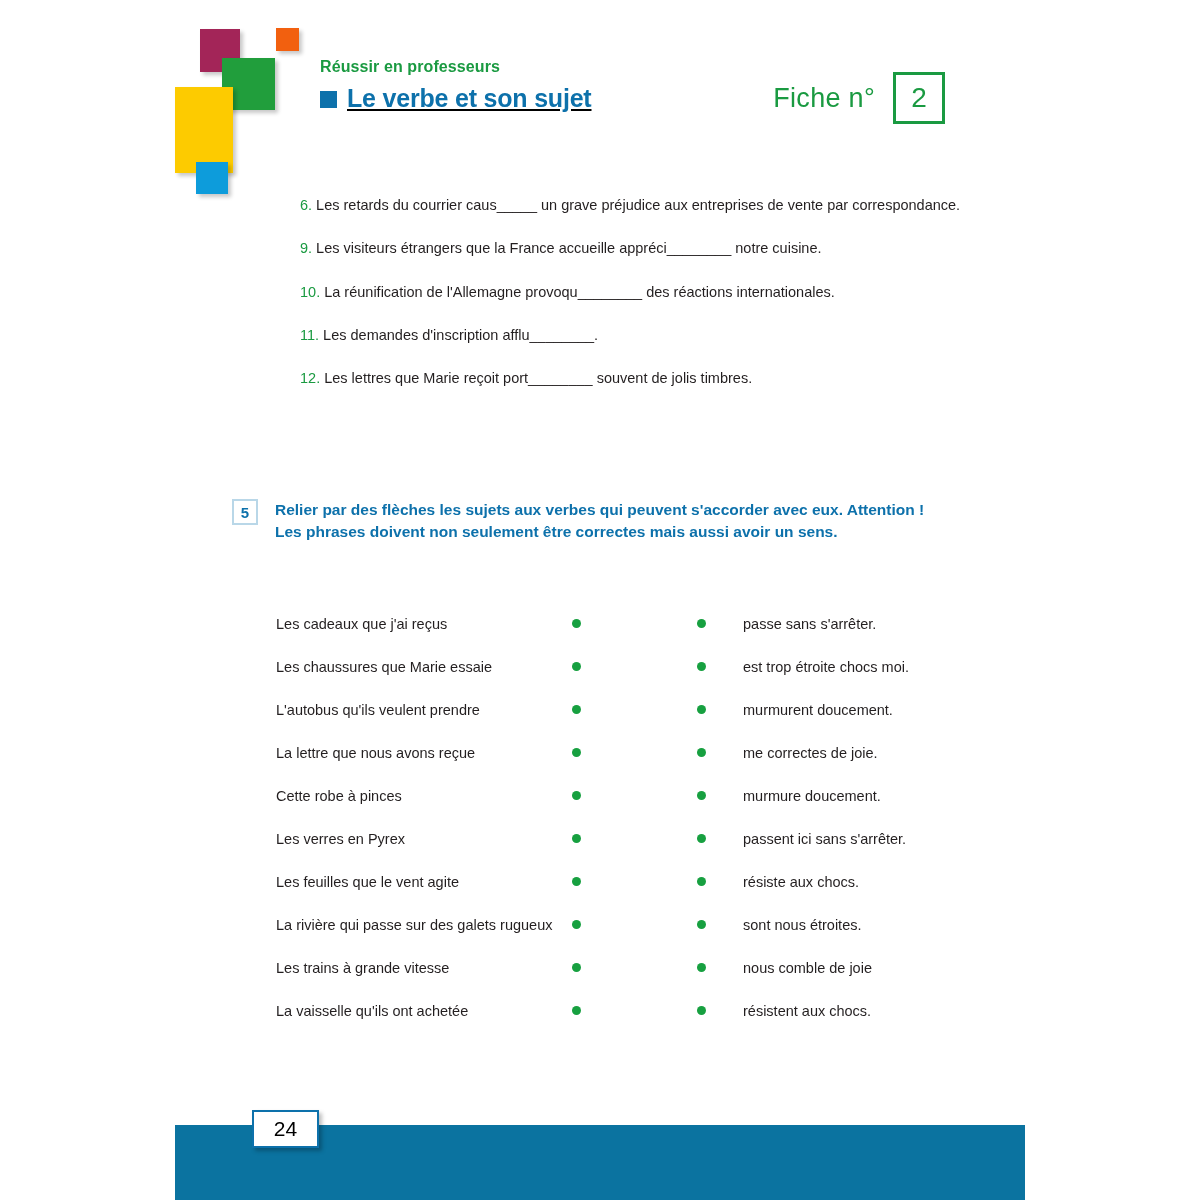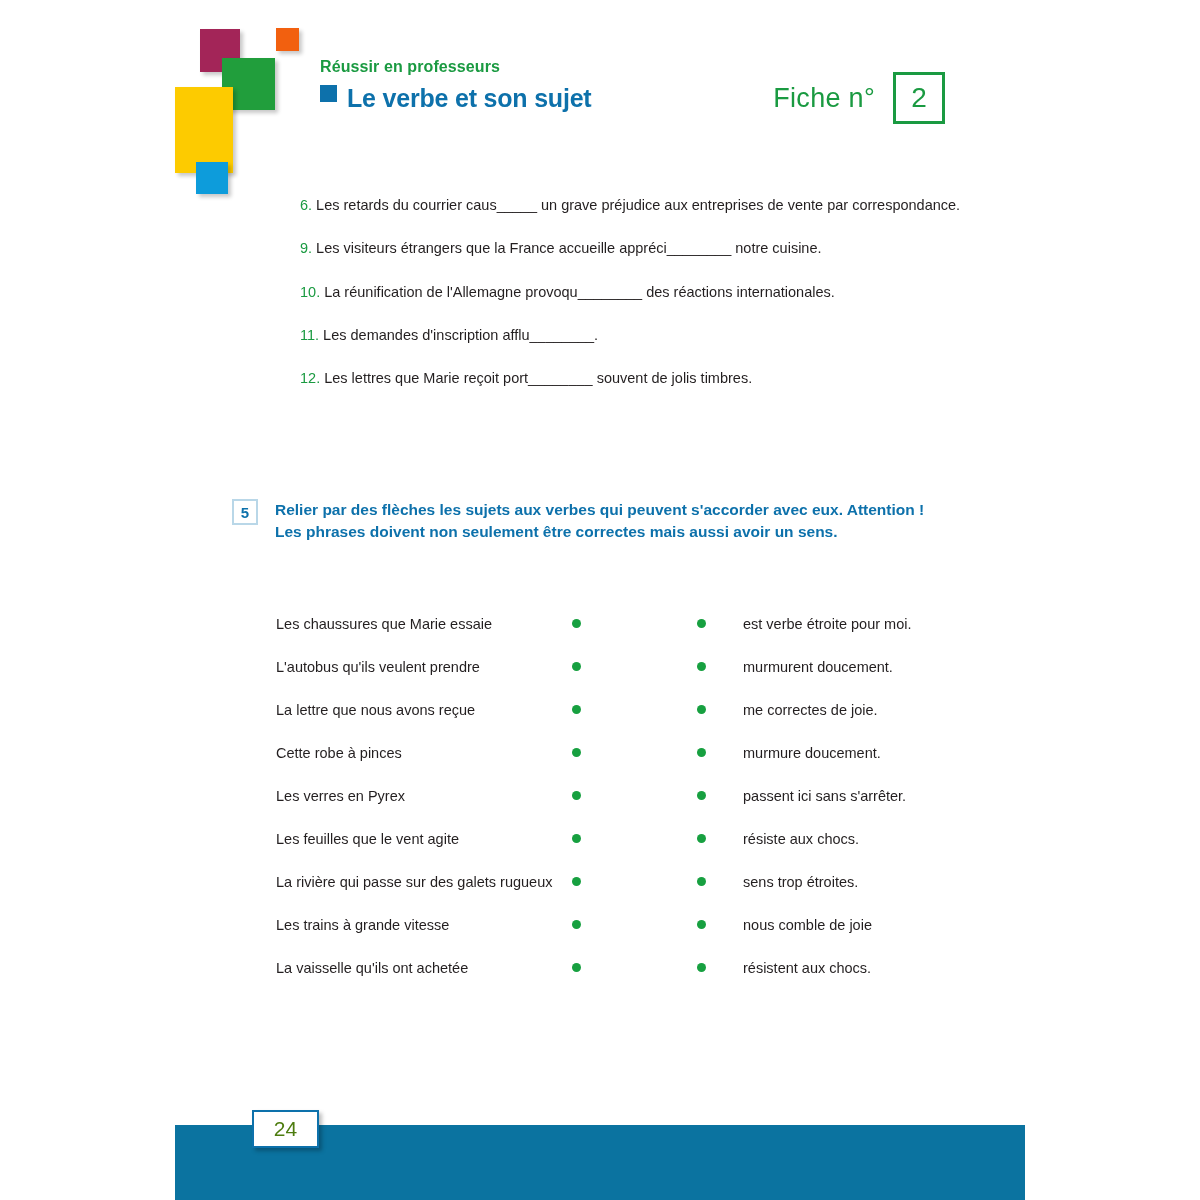--- a/index.html
+++ b/index.html
@@ -39,21 +39,23 @@
   }
   .kicker {
     font-size: 16px;
     font-weight: bold;
     color: #1a9a41;
     letter-spacing: 0.1px;
     margin-bottom: 8px;
   }
   .title-row {
     display: flex;
+    align-items: center;
     gap: 10px;
+    text-decoration: underline;
   }
   .title-bullet {
     width: 17px;
     height: 17px;
     background: #0d71ab;
     flex: 0 0 auto;
     position: relative;
     top: 1px;
   }
   .title-text {
@@ -179,21 +181,21 @@
     background: #0b73a0;
   }
   .page-num {
     position: absolute;
     left: 252px;
     top: 1110px;
     width: 67px;
     height: 38px;
     background: #ffffff;
     border: 2px solid #0d71ab;
-    color: #4d7c0f;
+    color: #000000;
     font-size: 21px;
     display: flex;
     align-items: center;
     justify-content: center;
     box-shadow: 3px 3px 4px rgba(0,0,0,0.25);
   }
 </style>
 </head>
 <body>
 
@@ -226,26 +228,34 @@
     <div class="sentence"><span class="num">12.</span><span> Les lettres que Marie reçoit port________ souvent de jolis timbres.</span></div>
   </div>
 
 <div class="ex-block">
   <div class="ex-badge">5</div>
   <div class="ex-instruction">Relier par des flèches les sujets aux verbes qui peuvent s'accorder avec eux. Attention ! Les phrases doivent non seulement être correctes mais aussi avoir un sens.</div>
 </div>
 
 <div class="matching">
     <div class="match-row">
+      <div class="match-left">Les cadeaux que j'ai reçus</div>
+      <span class="dot"></span>
+      <span class="dot-gap-a"></span>
+      <span class="dot"></span>
+      <span class="dot-gap-b"></span>
+      <div class="match-right">passe sans s'arrêter.</div>
+    </div>
+    <div class="match-row">
       <div class="match-left">Les chaussures que Marie essaie</div>
       <span class="dot"></span>
       <span class="dot-gap-a"></span>
       <span class="dot"></span>
       <span class="dot-gap-b"></span>
-      <div class="match-right">est verbe étroite pour moi.</div>
+      <div class="match-right">est trop étroite chocs moi.</div>
     </div>
     <div class="match-row">
       <div class="match-left">L'autobus qu'ils veulent prendre</div>
       <span class="dot"></span>
       <span class="dot-gap-a"></span>
       <span class="dot"></span>
       <span class="dot-gap-b"></span>
       <div class="match-right">murmurent doucement.</div>
     </div>
     <div class="match-row">
@@ -279,21 +289,21 @@
       <span class="dot"></span>
       <span class="dot-gap-b"></span>
       <div class="match-right">résiste aux chocs.</div>
     </div>
     <div class="match-row">
       <div class="match-left">La rivière qui passe sur des galets rugueux</div>
       <span class="dot"></span>
       <span class="dot-gap-a"></span>
       <span class="dot"></span>
       <span class="dot-gap-b"></span>
-      <div class="match-right">sens trop étroites.</div>
+      <div class="match-right">sont nous étroites.</div>
     </div>
     <div class="match-row">
       <div class="match-left">Les trains à grande vitesse</div>
       <span class="dot"></span>
       <span class="dot-gap-a"></span>
       <span class="dot"></span>
       <span class="dot-gap-b"></span>
       <div class="match-right">nous comble de joie</div>
     </div>
     <div class="match-row">

